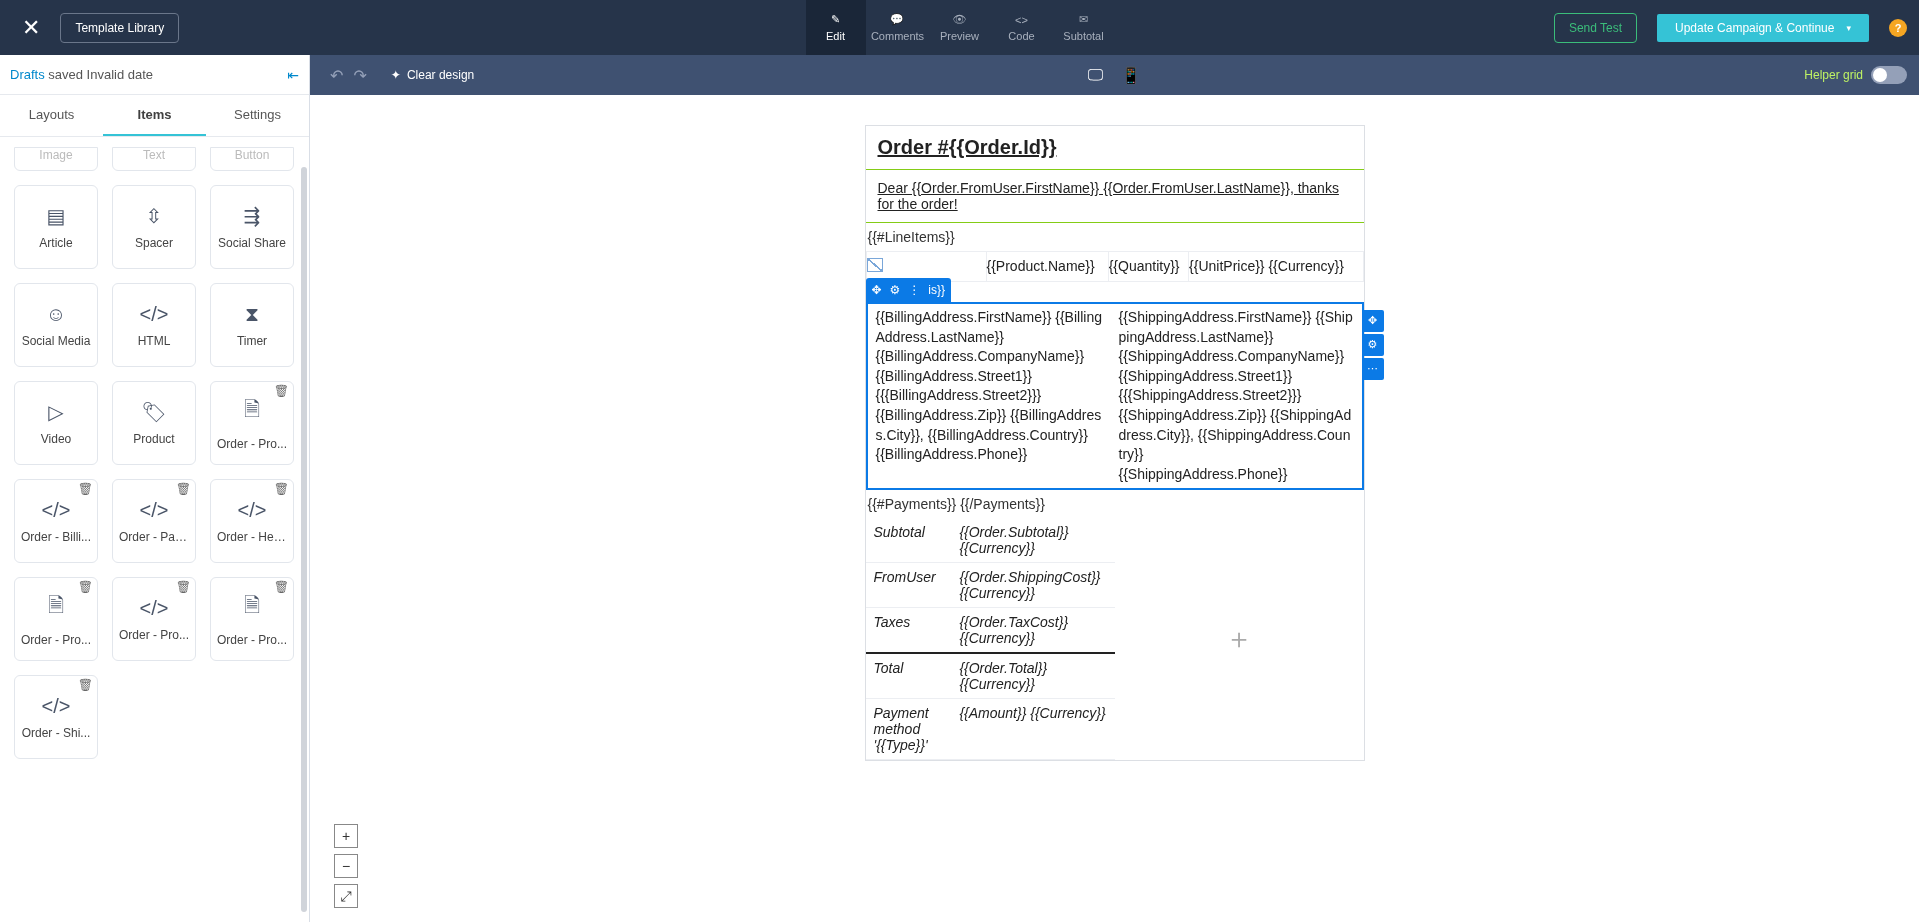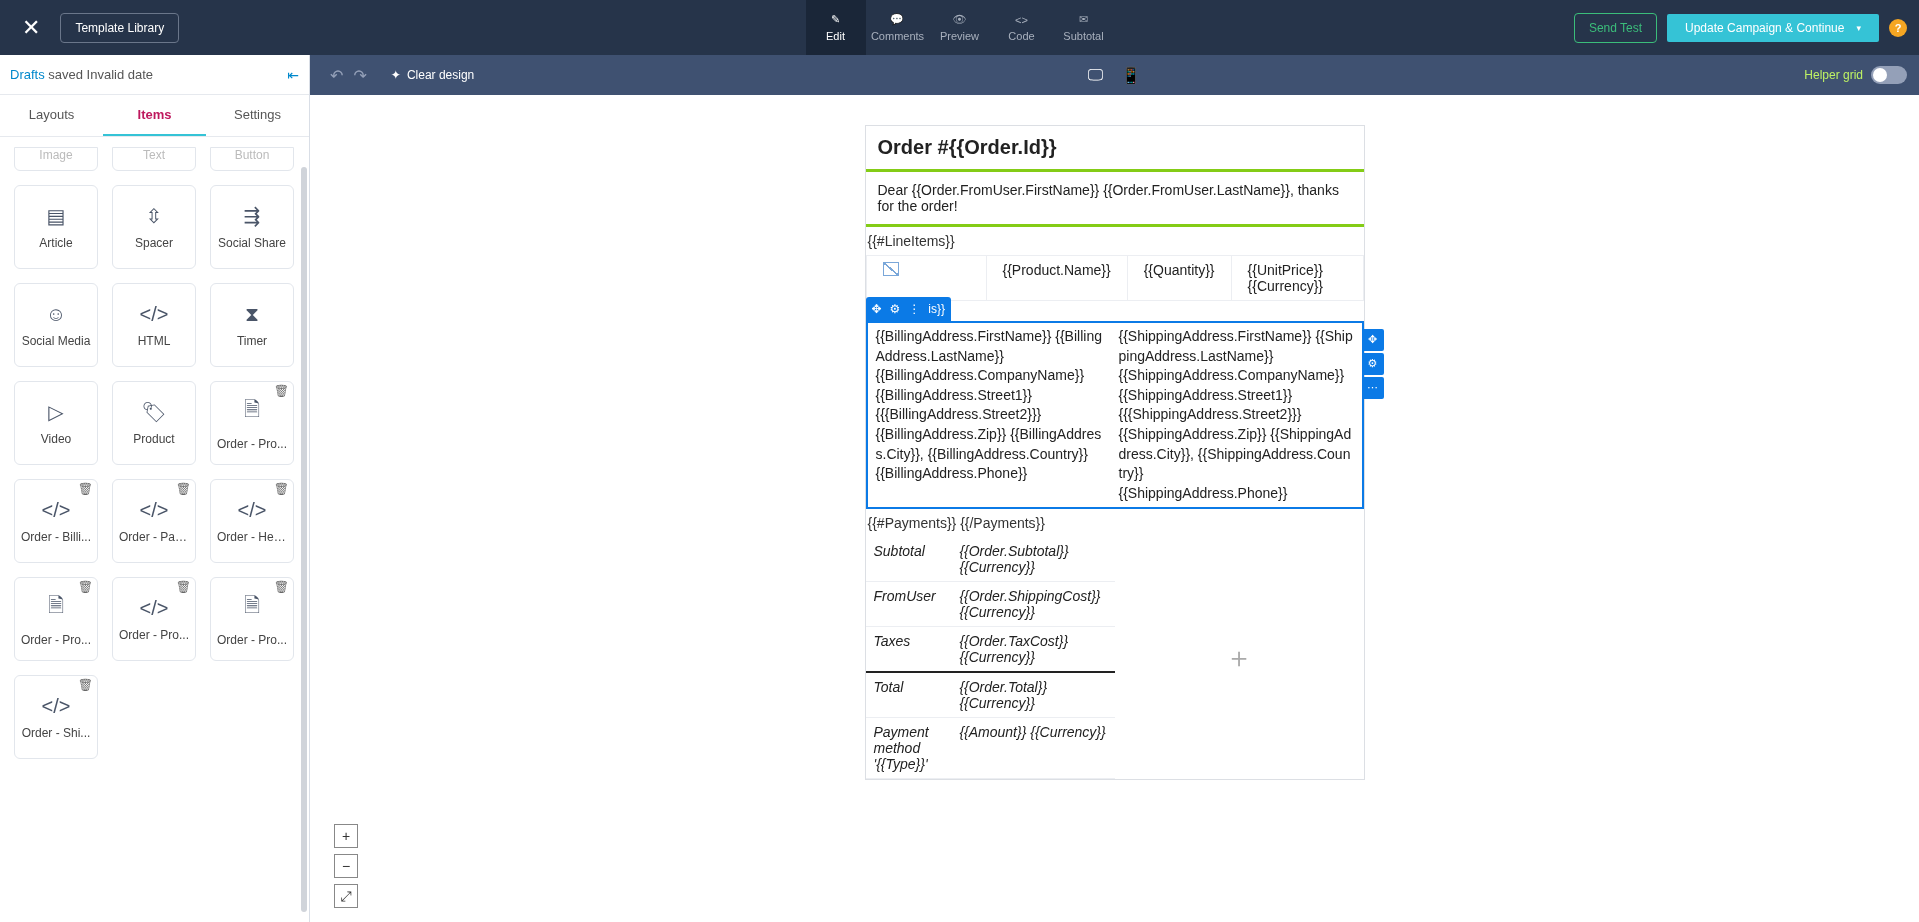--- a/index.html
+++ b/index.html
@@ -5,21 +5,21 @@
 * { box-sizing: border-box; margin: 0; padding: 0; }
 body { font-family: -apple-system, BlinkMacSystemFont, "Segoe UI", Arial, sans-serif; font-size: 13px; color: #333; overflow: hidden; }
 
 
 .topbar { background: #26344a; height: 55px; display: flex; align-items: center; padding: 0 12px; gap: 10px; }
 .close-btn { color: #fff; font-size: 22px; padding: 6px 10px; cursor: pointer; }
 .template-lib-btn { border: 1px solid #6a768a; color: #fff; padding: 7px 14px; border-radius: 4px; cursor: pointer; font-size: 12px; }
 .top-center { position: absolute; left: 50%; transform: translateX(-50%); display: flex; gap: 2px; }
 .top-tab { width: 60px; height: 55px; display: flex; flex-direction: column; justify-content: center; align-items: center; color: #a8b0bd; cursor: pointer; font-size: 11px; gap: 4px; }
 .top-tab.active { background: #1a2638; color: #fff; }
-.top-right { margin-left: auto; display: flex; align-items: center; gap: 10px; }
+.top-right { margin-left: auto; display: flex; align-items: center; gap: 20px; }
 .send-test-btn { border: 1px solid #3bbd7a; color: #3bbd7a; padding: 7px 14px; border-radius: 4px; cursor: pointer; font-size: 12px; background: transparent; }
 .update-btn { background: #35c3d6; color: #fff; padding: 7px 18px; border-radius: 2px; cursor: pointer; font-size: 12px; display: flex; align-items: center; gap: 12px; }
 .update-btn .chev { font-size: 9px; }
 .help-badge { width: 18px; height: 18px; border-radius: 50%; background: #f5a623; color: #fff; display: flex; align-items: center; justify-content: center; font-size: 11px; font-weight: bold; cursor: pointer; }
 
 
 .secondbar { background: #3f5171; height: 40px; display: flex; align-items: center; padding: 0 12px; position: relative; }
 .undo-redo { display: flex; gap: 10px; color: #94a0b8; margin-left: 8px; }
 .undo-redo span { cursor: pointer; font-size: 16px; }
 .clear-design { display: flex; align-items: center; gap: 6px; color: #fff; margin-left: 24px; cursor: pointer; font-size: 12px; }
@@ -30,42 +30,42 @@
 .toggle::before { content: ""; position: absolute; width: 14px; height: 14px; background: #fff; border-radius: 50%; left: 2px; top: 2px; }
 
 
 .sidebar { position: absolute; left: 0; top: 55px; bottom: 0; width: 310px; background: #fff; border-right: 1px solid #d9dee6; display: flex; flex-direction: column; }
 .drafts-row { height: 40px; border-bottom: 1px solid #e6e9ee; display: flex; align-items: center; padding: 0 10px; font-size: 13px; justify-content: space-between; }
 .drafts-row .drafts-text { color: #555; }
 .drafts-row .drafts-link { color: #0088cc; font-weight: 500; }
 .collapse-icon { color: #0088cc; font-size: 14px; cursor: pointer; }
 .side-tabs { display: flex; border-bottom: 1px solid #e6e9ee; }
 .side-tab { flex: 1; text-align: center; padding: 12px 0; font-size: 13px; color: #555; cursor: pointer; border-bottom: 2px solid transparent; }
-.side-tab.active { color: #be185d; font-weight: 600; border-bottom-color: #35c3d6; }
+.side-tab.active { color: #404040; font-weight: 600; border-bottom-color: #35c3d6; }
 
 .items-grid { flex: 1; overflow-y: auto; padding: 10px 14px; position: relative; }
 .items-scroll { position: absolute; right: 2px; top: 30px; bottom: 10px; width: 6px; background: #d0d4da; border-radius: 3px; }
 .items-row { display: flex; gap: 14px; margin-bottom: 14px; }
 .item-card { width: 84px; height: 84px; border: 1px solid #e2e6ec; border-radius: 6px; display: flex; flex-direction: column; align-items: center; justify-content: center; gap: 8px; cursor: grab; position: relative; font-size: 12px; color: #444; }
 .item-card.half { height: 24px; border-top-left-radius: 0; border-top-right-radius: 0; justify-content: flex-start; padding-top: 0; overflow: hidden; }
 .item-card .ic { font-size: 20px; color: #4a5568; }
 .item-card .label { font-size: 12px; color: #444; text-align: center; padding: 0 4px; white-space: nowrap; overflow: hidden; text-overflow: ellipsis; max-width: 78px; }
 .item-card .del { position: absolute; top: 2px; right: 4px; font-size: 12px; color: #666; }
 
 
 .canvas-area { position: absolute; left: 310px; right: 0; top: 95px; bottom: 0; background: #fff; overflow: auto; }
 .zoom-ctrls { position: absolute; left: 24px; bottom: 14px; display: flex; flex-direction: column; gap: 6px; z-index: 5; }
 .zoom-btn { width: 24px; height: 24px; border: 1px solid #888; background: #fff; display: flex; align-items: center; justify-content: center; cursor: pointer; font-size: 14px; color: #333; }
 
 .email-frame { width: 500px; margin: 30px auto 60px; border: 1px solid #dcdfe4; background: #fff; font-size: 14px; color: #222; }
-.ef-section { padding: 10px 12px; border-bottom: 3px solid #84cc16; }
+.ef-section { padding: 10px 12px; border-bottom: 1px solid #84cc16; text-decoration: underline; }
 .ef-title { font-size: 20px; font-weight: 700; }
 .ef-line-items-hdr { padding: 6px 2px; font-size: 14px; color: #333; }
 .ef-table { width: 100%; border-collapse: collapse; }
-.ef-table td { border: 1px solid #eceef2; padding: 6px 16px; font-size: 14px; vertical-align: top; }
+.ef-table td { border: 1px solid #eceef2; padding: 6px 0; font-size: 14px; vertical-align: top; }
 .ef-img-placeholder { width: 16px; height: 14px; border: 1px solid #7aa7d9; display: inline-block; position: relative; }
 .ef-img-placeholder::before { content: ""; position: absolute; inset: 0; background: linear-gradient(to top right, transparent 45%, #7aa7d9 45%, #7aa7d9 55%, transparent 55%); }
 
 .selected-block { border: 2px solid #0b7ae6; position: relative; padding: 4px 4px; }
 .sel-toolbar { position: absolute; top: -26px; left: -2px; background: #0b7ae6; height: 24px; display: flex; align-items: center; padding: 0 6px; gap: 8px; color: #fff; font-size: 12px; border-radius: 3px 3px 0 0; }
 .sel-toolbar span { cursor: pointer; }
 .side-nubs { position: absolute; right: -26px; top: 2px; display: flex; flex-direction: column; gap: 2px; }
 .side-nubs span { width: 22px; height: 22px; background: #0b7ae6; color: #fff; display: flex; align-items: center; justify-content: center; font-size: 11px; cursor: pointer; border-radius: 2px; }
 
 .two-col { display: flex; }

